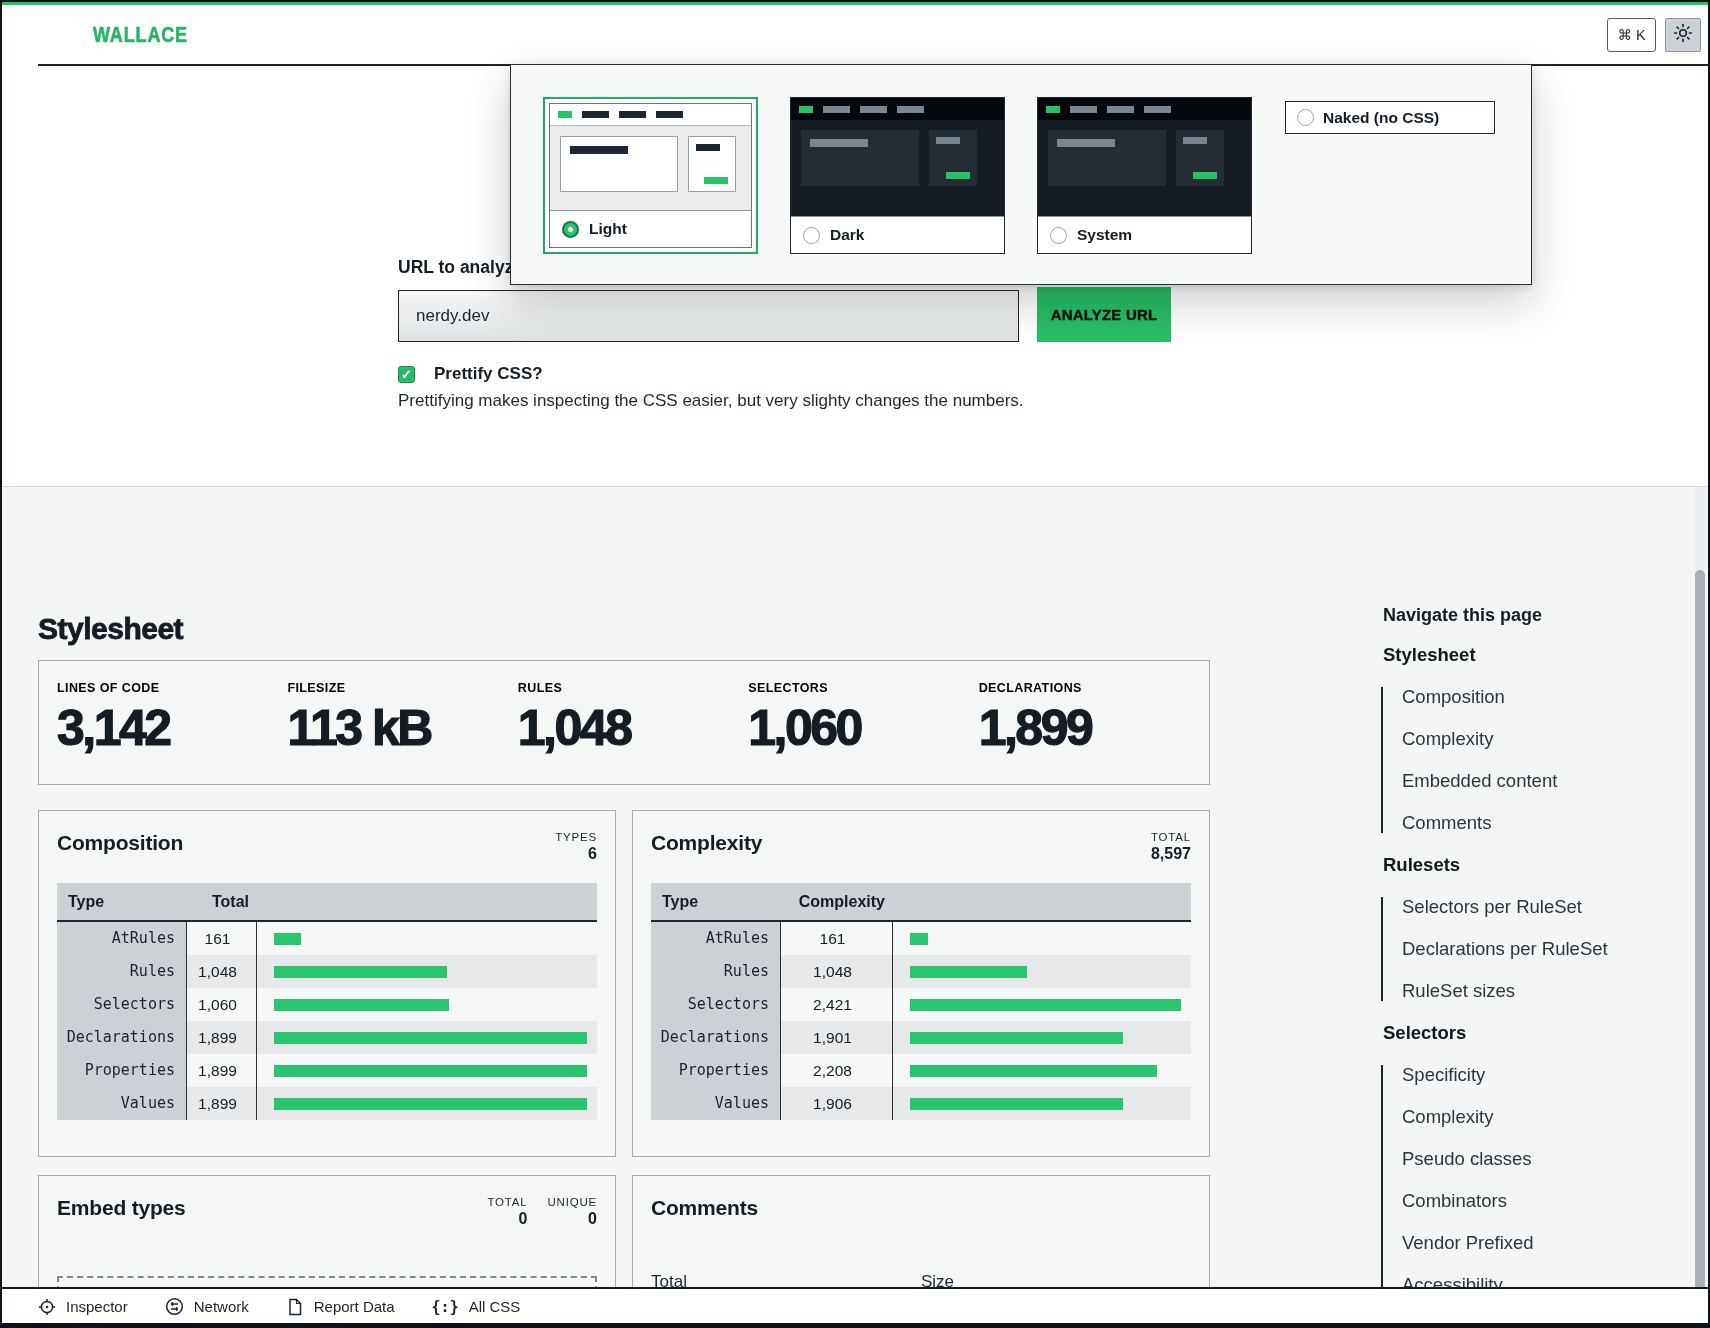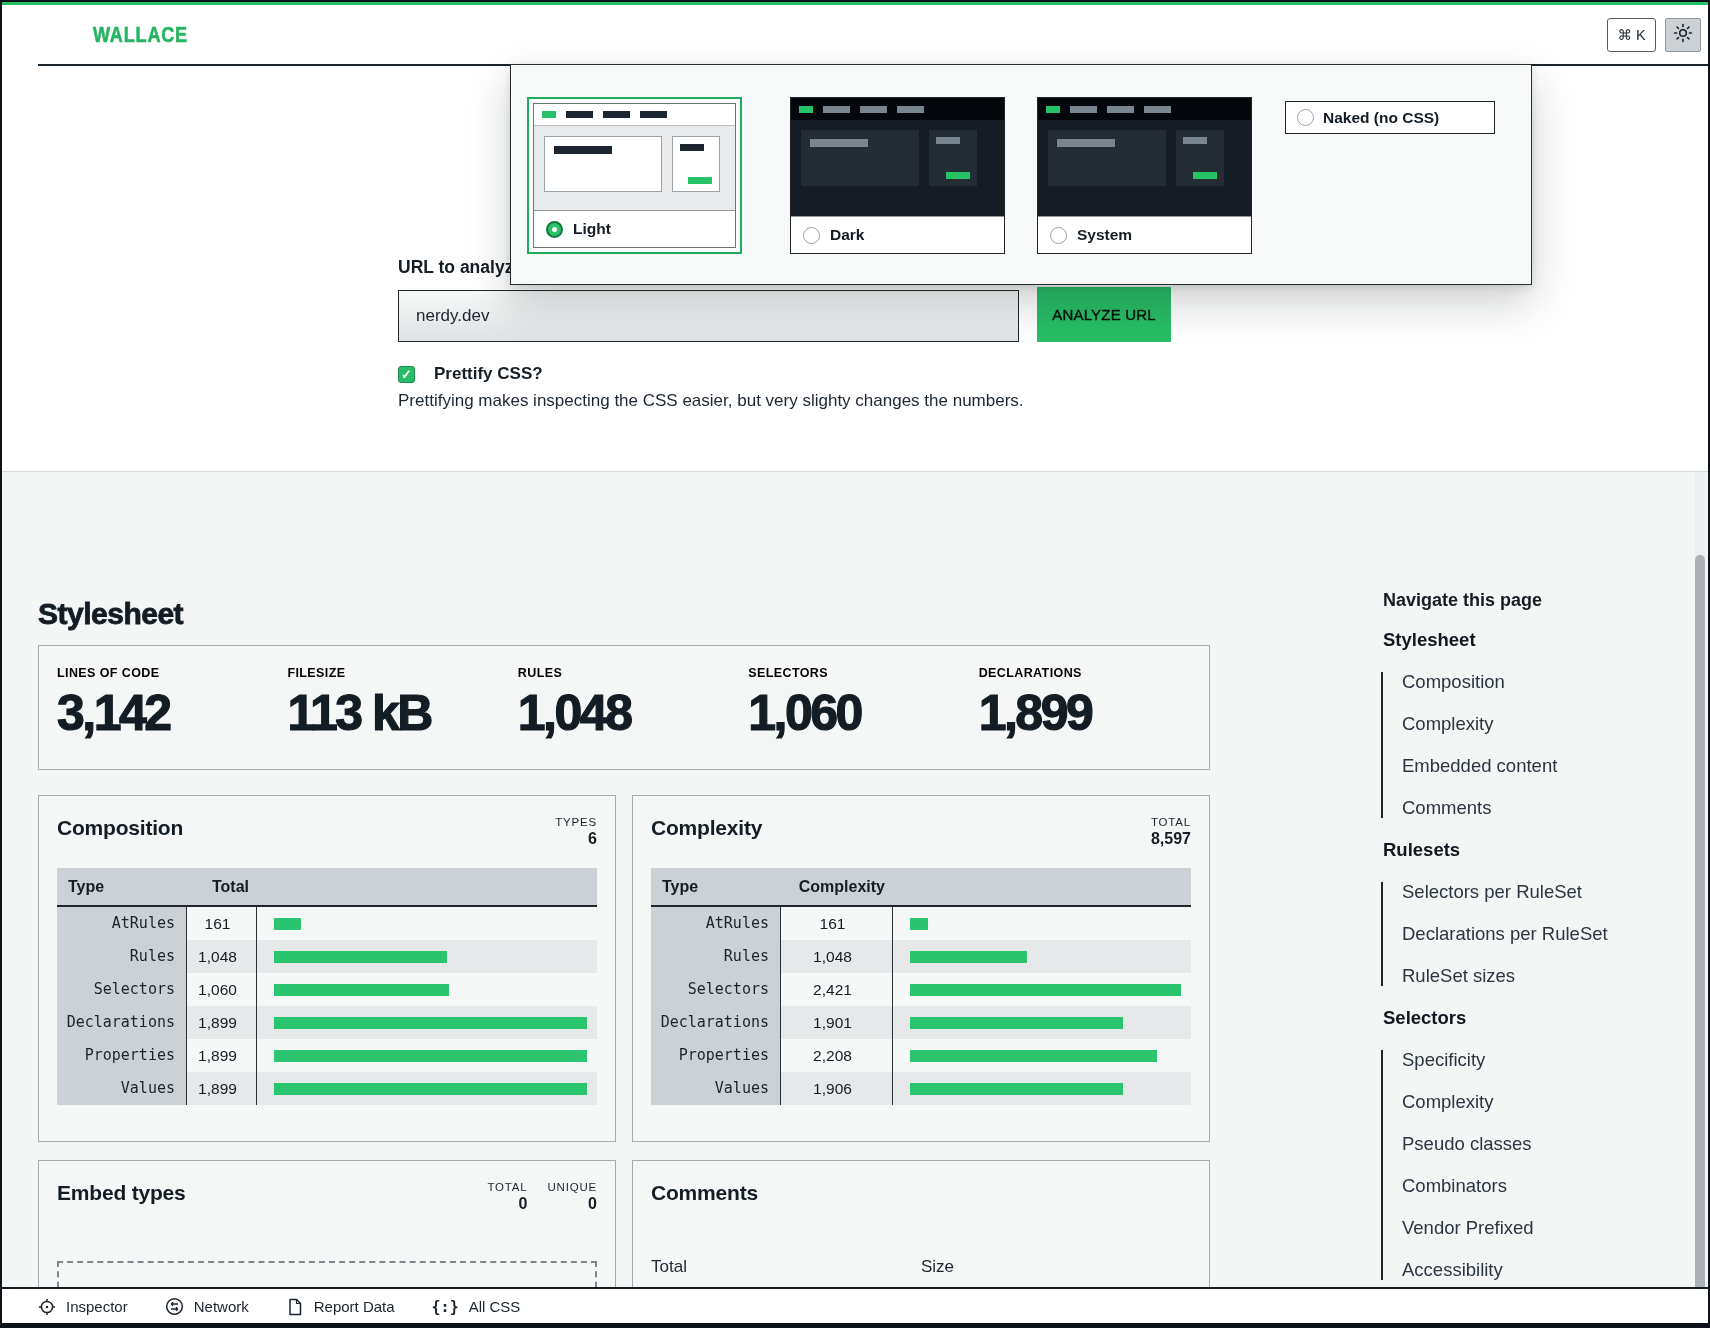--- a/index.html
+++ b/index.html
@@ -67,30 +67,30 @@
   .radio.checked{border:2px solid #117a3f;background:#2bc46a;}
   .radio.checked::after{content:'';position:absolute;inset:0;margin:auto;width:5px;height:5px;border-radius:50%;background:#fff;}
   .naked{position:absolute;left:774px;top:36px;width:210px;height:33px;background:#fff;border:1px solid var(--border-dark);
          display:flex;align-items:center;gap:9px;padding:0 11px;font-weight:700;font-size:15.5px;cursor:pointer;}
 
   
   .url-label{position:absolute;left:396px;top:257px;font-size:17.5px;font-weight:700;}
   .url-input{position:absolute;left:396px;top:290px;width:621px;height:52px;border:1.5px solid var(--border-dark);
              background:linear-gradient(180deg,#f6f7f7,#dfe2e4);font-size:17px;padding:0 17px;color:#1b242e;font-family:inherit;outline:none;}
   .analyze-btn{position:absolute;left:1035px;top:287px;width:134px;height:55px;background:#28bd66;border:none;
-               font-weight:400;font-size:15px;letter-spacing:.2px;color:#07130b;font-family:inherit;cursor:pointer;-webkit-text-stroke:.4px #07130b;}
+               font-weight:700;font-size:15px;letter-spacing:.2px;color:#07130b;font-family:inherit;cursor:pointer;-webkit-text-stroke:.4px #07130b;}
   .prettify-row{position:absolute;left:396px;top:364px;display:flex;gap:19px;align-items:center;}
   .checkbox{position:relative;width:17px;height:17px;border:1.5px solid #5d666d;border-radius:3px;background:#fff;flex:none;}
   .checkbox.checked{background:#27bd66;border-color:#1d8b4c;}
   .checkbox.checked::after{content:'✓';position:absolute;inset:0;display:flex;align-items:center;justify-content:center;color:#fff;font-size:13px;font-weight:700;}
   .prettify-label{font-size:17px;font-weight:700;}
   .prettify-note{position:absolute;left:396px;top:391px;font-size:17px;color:#1c2630;}
 
   
-  .results{position:absolute;left:0;top:471px;width:100%;height:822px;background:#f4f5f5;border-top:1px solid #d6d9db;overflow:hidden;}
+  .results{position:absolute;left:0;top:486px;width:100%;height:822px;background:#f4f5f5;border-top:1px solid #d6d9db;overflow:hidden;}
   .sheet-title{position:absolute;left:36px;top:125px;font-size:30px;font-weight:700;letter-spacing:-.5px;-webkit-text-stroke:.8px var(--ink);}
   .card{position:absolute;border:1px solid var(--card-border);background:#f5f6f6;}
   .stats-card{left:36px;top:173px;width:1172px;height:125px;display:flex;padding:20px 0 0 18px;}
   .stat{width:234px;}
   .stat-label{font-size:12.5px;font-weight:700;letter-spacing:.4px;color:#000000;}
   .stat-value{font-size:50px;font-weight:700;letter-spacing:-2.5px;line-height:1;margin-top:8px;-webkit-text-stroke:1.2px var(--ink);}
 
   .panel{padding:20px 18px;}
   .comp-card{left:36px;top:323px;width:578px;height:347px;}
   .cplx-card{left:630px;top:323px;width:578px;height:347px;}
@@ -167,21 +167,21 @@
                 <path d="M5.5 14.5 L4.1 15.9"></path>
             </g>
           </svg>
         </span>
       </button>
     </div>
   </div>
 
   <div class="theme-menu">
 
-    <div class="tcard selected" style="left:16px">
+    <div class="tcard selected" style="left:32px">
       <div class="tcard-box">
         <div class="preview light">
           <div class="phead">
             <span class="chip"></span>
             <span class="pbar"></span>
             <span class="pbar"></span>
             <span class="pbar"></span>
           </div>
           <div class="pbody">
             <div class="bigbox">

